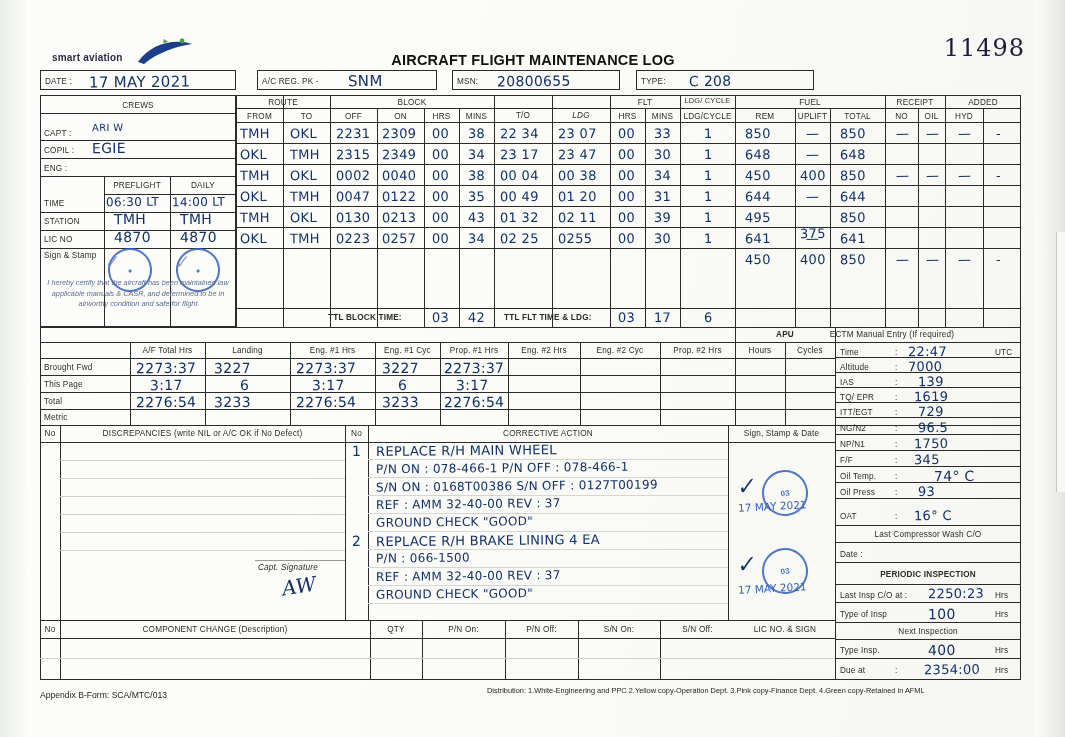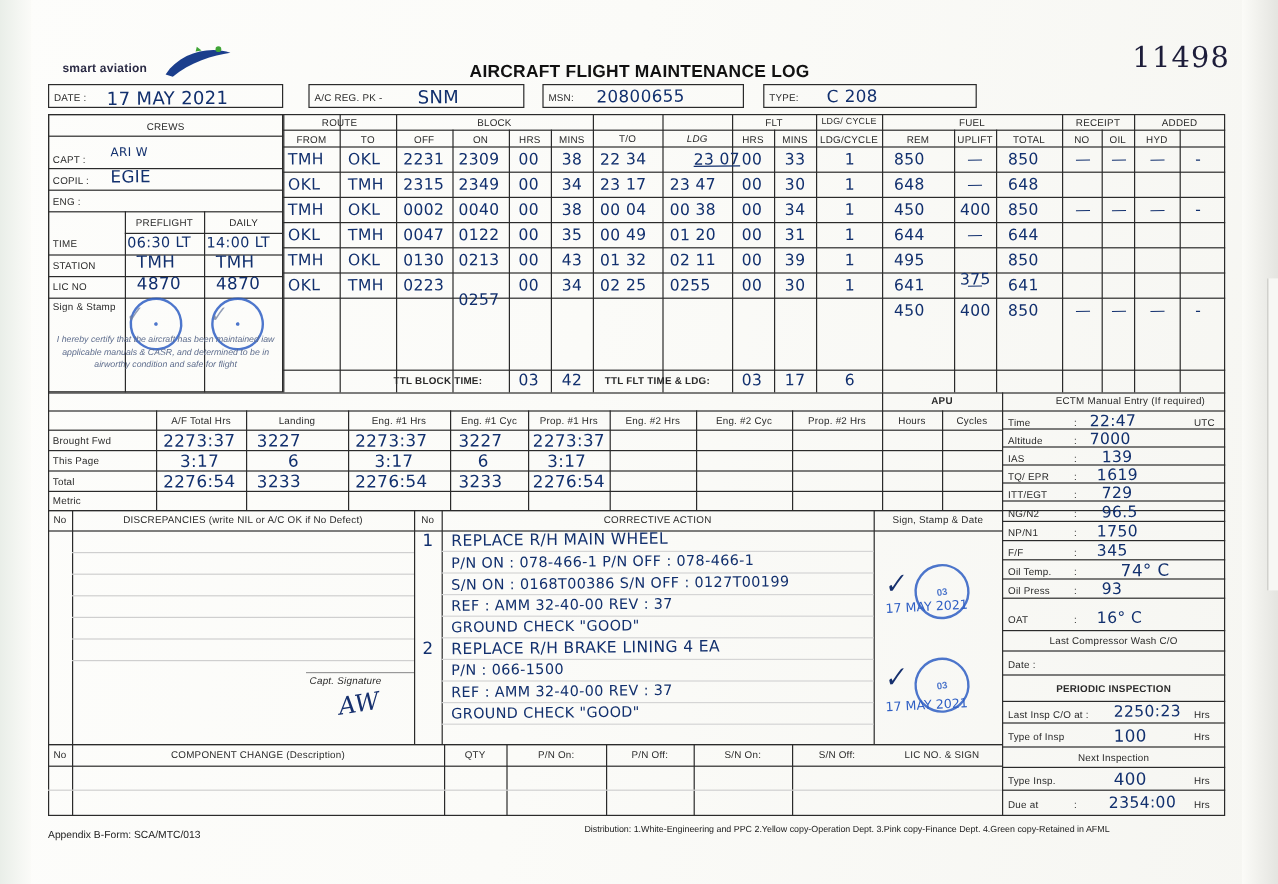--- a/index.html
+++ b/index.html
@@ -206,21 +206,21 @@
   <div class="lbl c abs" style="left:945px;top:112px;width:38px;">HYD</div>
   <div class="lbl c abs" style="left:983px;top:112px;width:38px;"></div>
 
   <div class="hand abs" style="left:240px;top:126px;">TMH</div>
   <div class="hand abs" style="left:290px;top:126px;">OKL</div>
   <div class="hand abs" style="left:336px;top:126px;">2231</div>
   <div class="hand abs" style="left:382px;top:126px;">2309</div>
   <div class="hand abs" style="left:432px;top:126px;">00</div>
   <div class="hand abs" style="left:468px;top:126px;">38</div>
   <div class="hand abs" style="left:500px;top:126px;">22 34</div>
-  <div class="hand abs" style="left:578px;top:126px;text-decoration:underline;">23 07</div>
+  <div class="hand abs" style="left:558px;top:126px;">23 07</div>
   <div class="hand abs" style="left:618px;top:126px;">00</div>
   <div class="hand abs" style="left:654px;top:126px;">33</div>
   <div class="hand abs" style="left:704px;top:126px;">1</div>
   <div class="hand abs" style="left:745px;top:126px;">850</div>
   <div class="hand abs" style="left:806px;top:126px;">—</div>
   <div class="hand abs" style="left:840px;top:126px;">850</div>
   <div class="hand abs" style="left:896px;top:126px;">—</div>
   <div class="hand abs" style="left:926px;top:126px;">—</div>
   <div class="hand abs" style="left:958px;top:126px;">—</div>
   <div class="hand abs" style="left:996px;top:126px;">-</div>
@@ -285,21 +285,21 @@
   <div class="hand abs" style="left:618px;top:210px;">00</div>
   <div class="hand abs" style="left:654px;top:210px;">39</div>
   <div class="hand abs" style="left:704px;top:210px;">1</div>
   <div class="hand abs" style="left:745px;top:210px;">495</div>
   <div class="hand abs" style="left:800px;top:210px;margin-top:16px;">375</div>
   <div class="hand abs" style="left:840px;top:210px;">850</div>
 
   <div class="hand abs" style="left:240px;top:231px;">OKL</div>
   <div class="hand abs" style="left:290px;top:231px;">TMH</div>
   <div class="hand abs" style="left:336px;top:231px;">0223</div>
-  <div class="hand abs" style="left:382px;top:231px;margin-top:12px;">0257</div>
+  <div class="hand abs" style="left:382px;top:231px;">0257</div>
   <div class="hand abs" style="left:432px;top:231px;">00</div>
   <div class="hand abs" style="left:468px;top:231px;">34</div>
   <div class="hand abs" style="left:500px;top:231px;">02 25</div>
   <div class="hand abs" style="left:558px;top:231px;">0255</div>
   <div class="hand abs" style="left:618px;top:231px;">00</div>
   <div class="hand abs" style="left:654px;top:231px;">30</div>
   <div class="hand abs" style="left:704px;top:231px;">1</div>
   <div class="hand abs" style="left:745px;top:231px;">641</div>
   <div class="hand abs" style="left:806px;top:231px;">—</div>
   <div class="hand abs" style="left:840px;top:231px;">641</div>
@@ -315,21 +315,21 @@
   <div class="lbl abs" style="left:328px;top:313px;font-weight:bold;">TTL BLOCK TIME:</div>
   <div class="hand abs" style="left:432px;top:310px;">03</div>
   <div class="hand abs" style="left:468px;top:310px;">42</div>
   <div class="lbl abs" style="left:504px;top:313px;font-weight:bold;">TTL FLT TIME &amp; LDG:</div>
   <div class="hand abs" style="left:618px;top:310px;">03</div>
   <div class="hand abs" style="left:654px;top:310px;">17</div>
   <div class="hand abs" style="left:704px;top:310px;">6</div>
 
   <div class="ln" style="left:40px;top:327px;width:981px;height:1px;"></div>
   <div class="lbl c abs" style="left:735px;top:330px;width:100px;font-weight:bold;">APU</div>
-  <div class="lbl c abs" style="left:843px;top:330px;width:198px;">ECTM Manual Entry (If required)</div>
+  <div class="lbl c abs" style="left:793px;top:330px;width:198px;">ECTM Manual Entry (If required)</div>
   <div class="ln" style="left:40px;top:342px;width:981px;height:1px;"></div>
   <div class="ln" style="left:40px;top:358px;width:795px;height:1px;"></div>
   <div class="ln" style="left:40px;top:375px;width:795px;height:1px;"></div>
   <div class="ln" style="left:40px;top:392px;width:795px;height:1px;"></div>
   <div class="ln" style="left:40px;top:409px;width:795px;height:1px;"></div>
   <div class="ln" style="left:40px;top:425px;width:981px;height:1px;"></div>
 
   <div class="ln" style="left:130px;top:342px;width:1px;height:83px;"></div>
   <div class="ln" style="left:205px;top:342px;width:1px;height:83px;"></div>
   <div class="ln" style="left:290px;top:342px;width:1px;height:83px;"></div>

